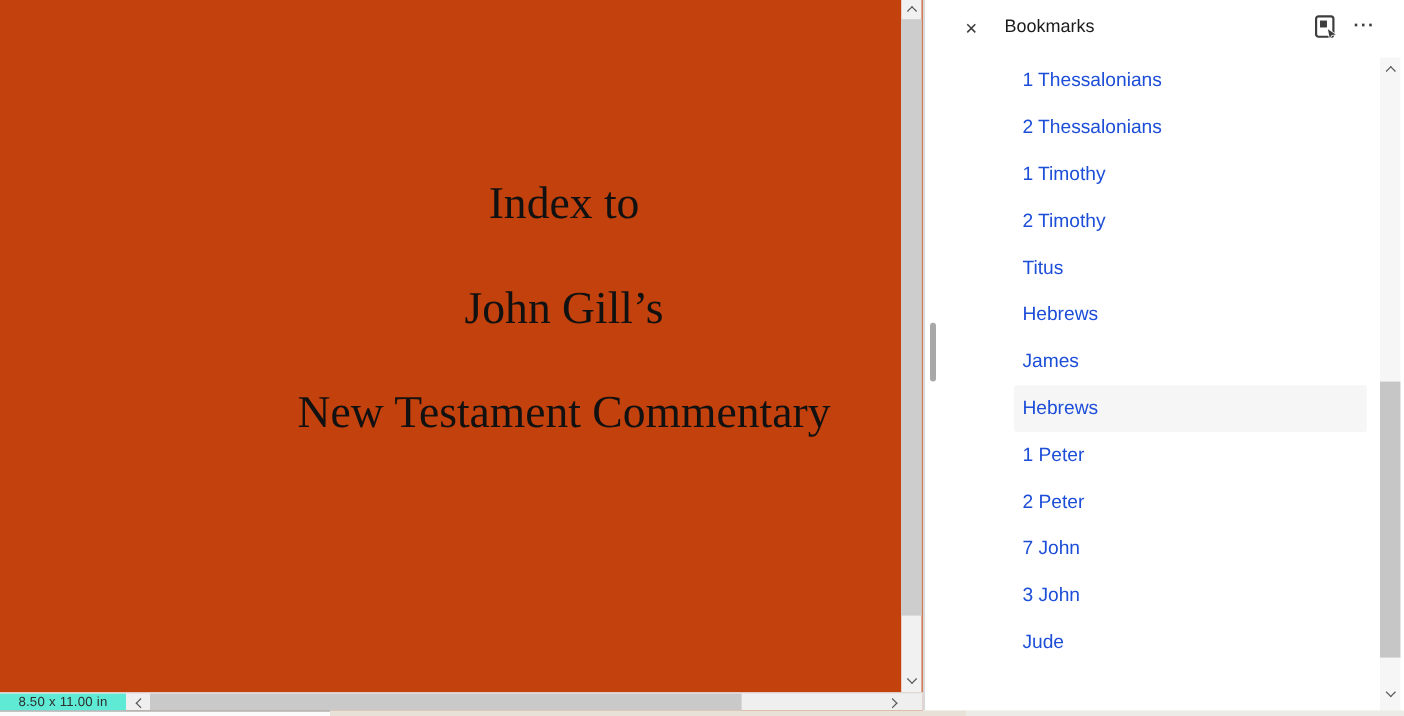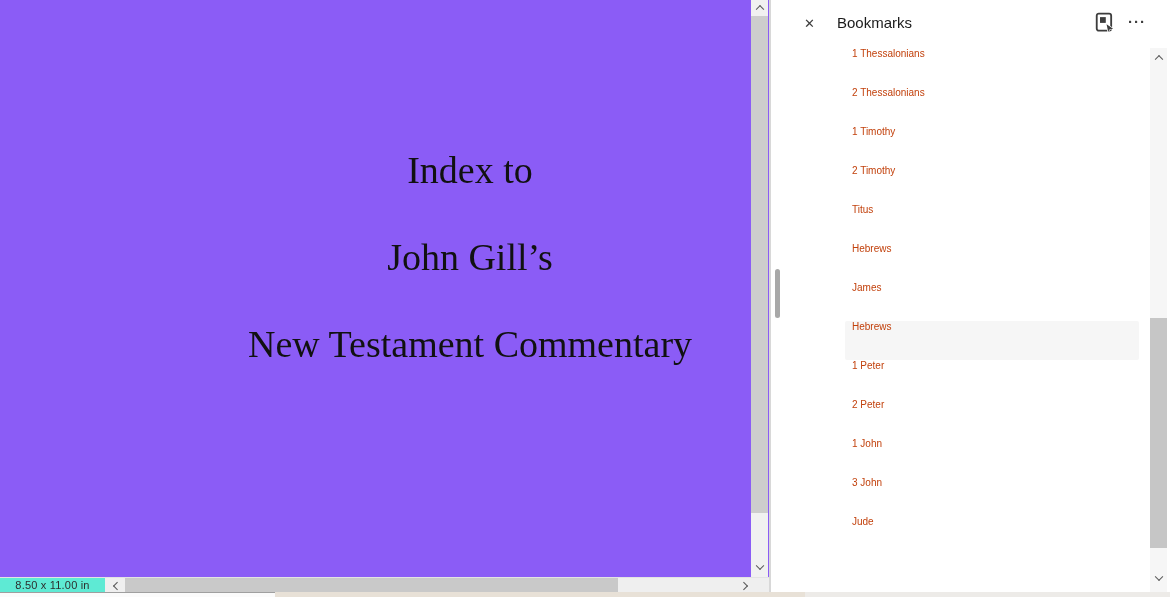--- a/index.html
+++ b/index.html
@@ -1,21 +1,21 @@
 <!DOCTYPE html>
 <html><head>
 <meta charset="utf-8">
 <style>
   * { margin:0; padding:0; box-sizing:border-box; }
   html,body { width:1170px; height:597px; background:#fff; overflow:hidden;
               font-family:"Liberation Sans", sans-serif; }
   #app { position:relative; width:1170px; height:597px; background:#fff; overflow:hidden; }
 
   
-  .doc-area { position:absolute; left:0; top:0; width:769px; height:597px; background:#8b5cf6; }
+  .doc-area { position:absolute; left:0; top:0; width:769px; height:597px; background:#c2410c; }
   .doc-line { position:absolute; left:470px; transform:translateX(-50%);
               font-family:"Liberation Serif", serif; font-size:38px; line-height:1;
               color:#111; white-space:nowrap; }
   .doc-line.l1 { top:151px; }
   .doc-line.l2 { top:238px; }
   .doc-line.l3 { top:325px; }
 
   
   .chev { position:absolute; width:6px; height:6px; border:solid #595959; border-width:1.6px 0 0 1.6px; }
   .chev.up    { left:50%; top:50%; transform:translate(-50%,-30%) rotate(45deg); }
@@ -55,22 +55,22 @@
   .panel-header { position:relative; height:48px; }
   .close-btn { position:absolute; left:28px; top:13px; width:21px; height:21px;
                font-size:13px; color:#3d3d3d; text-align:center; line-height:21px; cursor:default; }
   .panel-title { position:absolute; left:66px; top:14px; font-size:15px; font-weight:400; color:#1b1b1b; }
   .icon-btn { position:absolute; top:12px; width:22px; height:22px; }
   .locate-btn { left:324px; }
   .more-btn { left:355px; font-size:15px; font-weight:700; color:#3d3d3d; letter-spacing:1px;
               text-align:center; line-height:20px; }
 
   .bm-list { position:absolute; left:74px; top:48px; width:294px; }
-  .bm-row { height:39px; display:flex; align-items:flex-start; padding-left:7px;
-            font-size:10px; color:#c2410c; border-radius:2px; }
+  .bm-row { height:39px; display:flex; align-items:center; padding-left:7px;
+            font-size:16px; color:#1d4ed8; border-radius:2px; }
   .bm-row.selected { background:#f6f6f6; }
 
   
   .p-scroll { position:absolute; left:379px; top:48px; width:17px; height:549px; background:#f6f6f6; }
   .p-scroll .thumb { position:absolute; left:0; top:270px; width:17px; height:230px; background:#c6c6c6; }
   .p-scroll .btn-up   { left:0; top:2px;   width:17px; height:16px; }
   .p-scroll .btn-down { left:0; top:522px; width:17px; height:16px; }
 
   
   .resize-handle { position:absolute; left:775px; top:269px; width:5px; height:49px;
@@ -151,21 +151,21 @@
         <div class="bm-row selected">
           <span>Hebrews</span>
         </div>
         <div class="bm-row">
           <span>1 Peter</span>
         </div>
         <div class="bm-row">
           <span>2 Peter</span>
         </div>
         <div class="bm-row">
-          <span>1 John</span>
+          <span>7 John</span>
         </div>
         <div class="bm-row">
           <span>3 John</span>
         </div>
         <div class="bm-row">
           <span>Jude</span>
         </div>
       </div>
 
     <div class="p-scroll">

